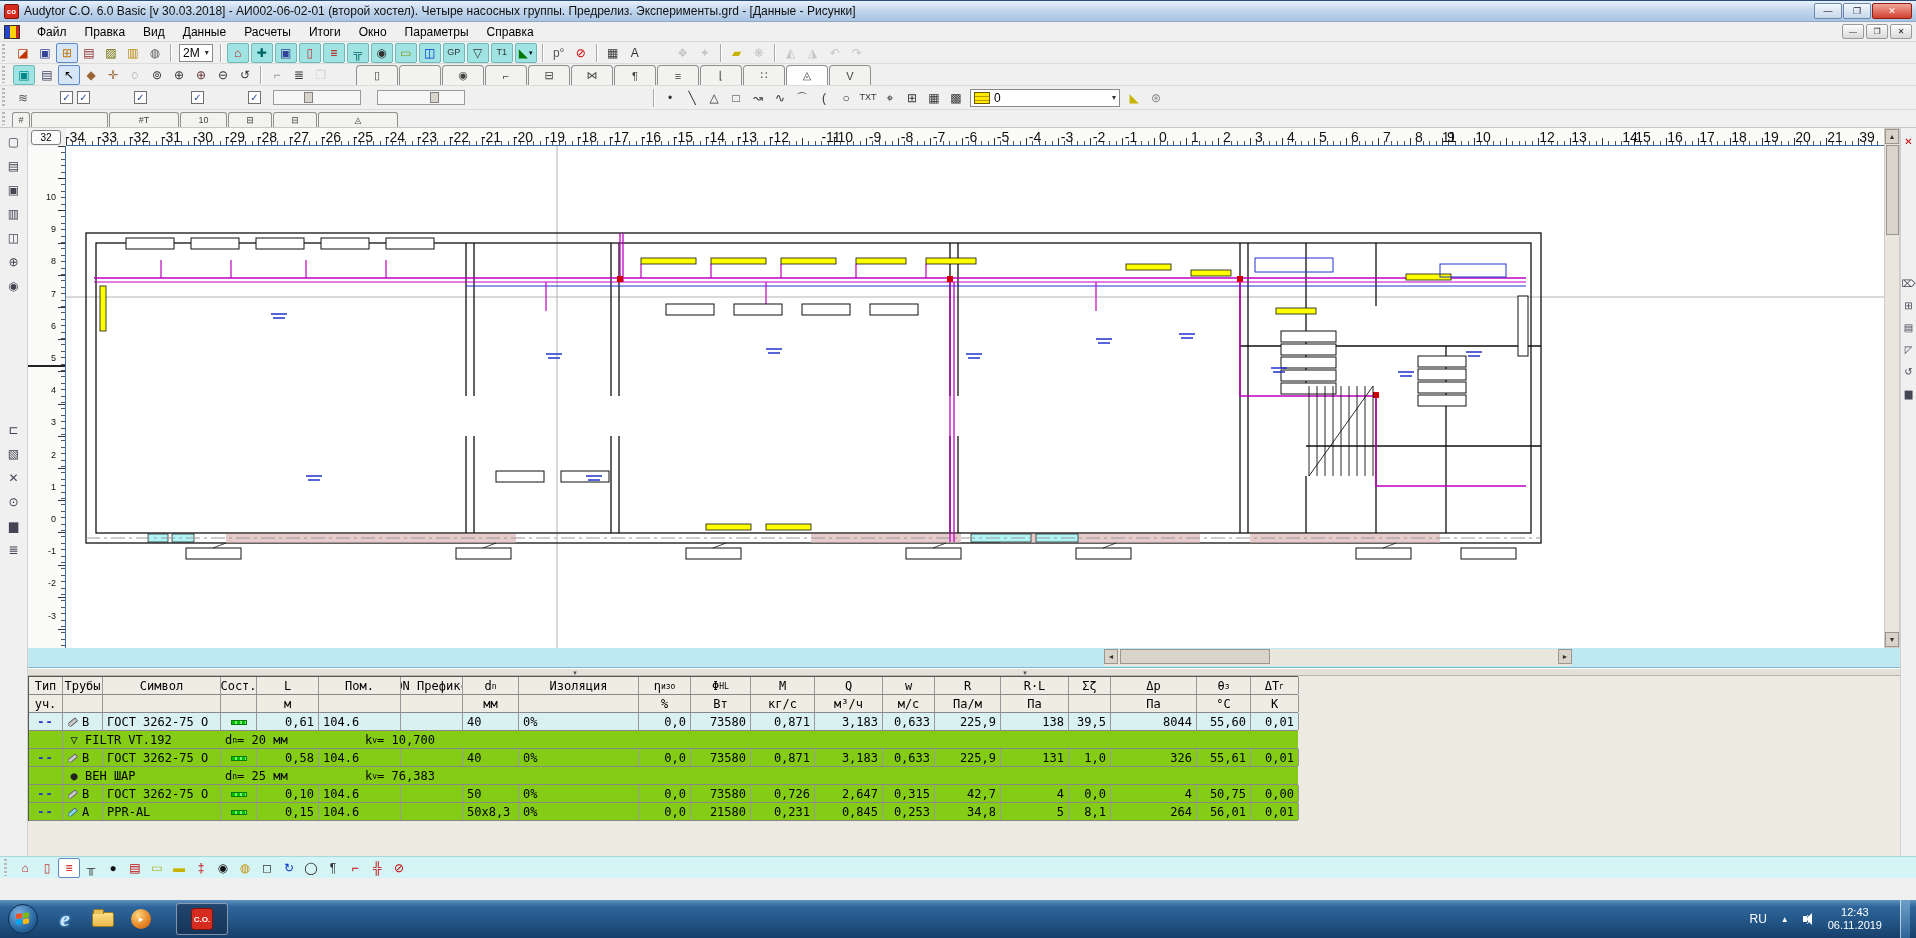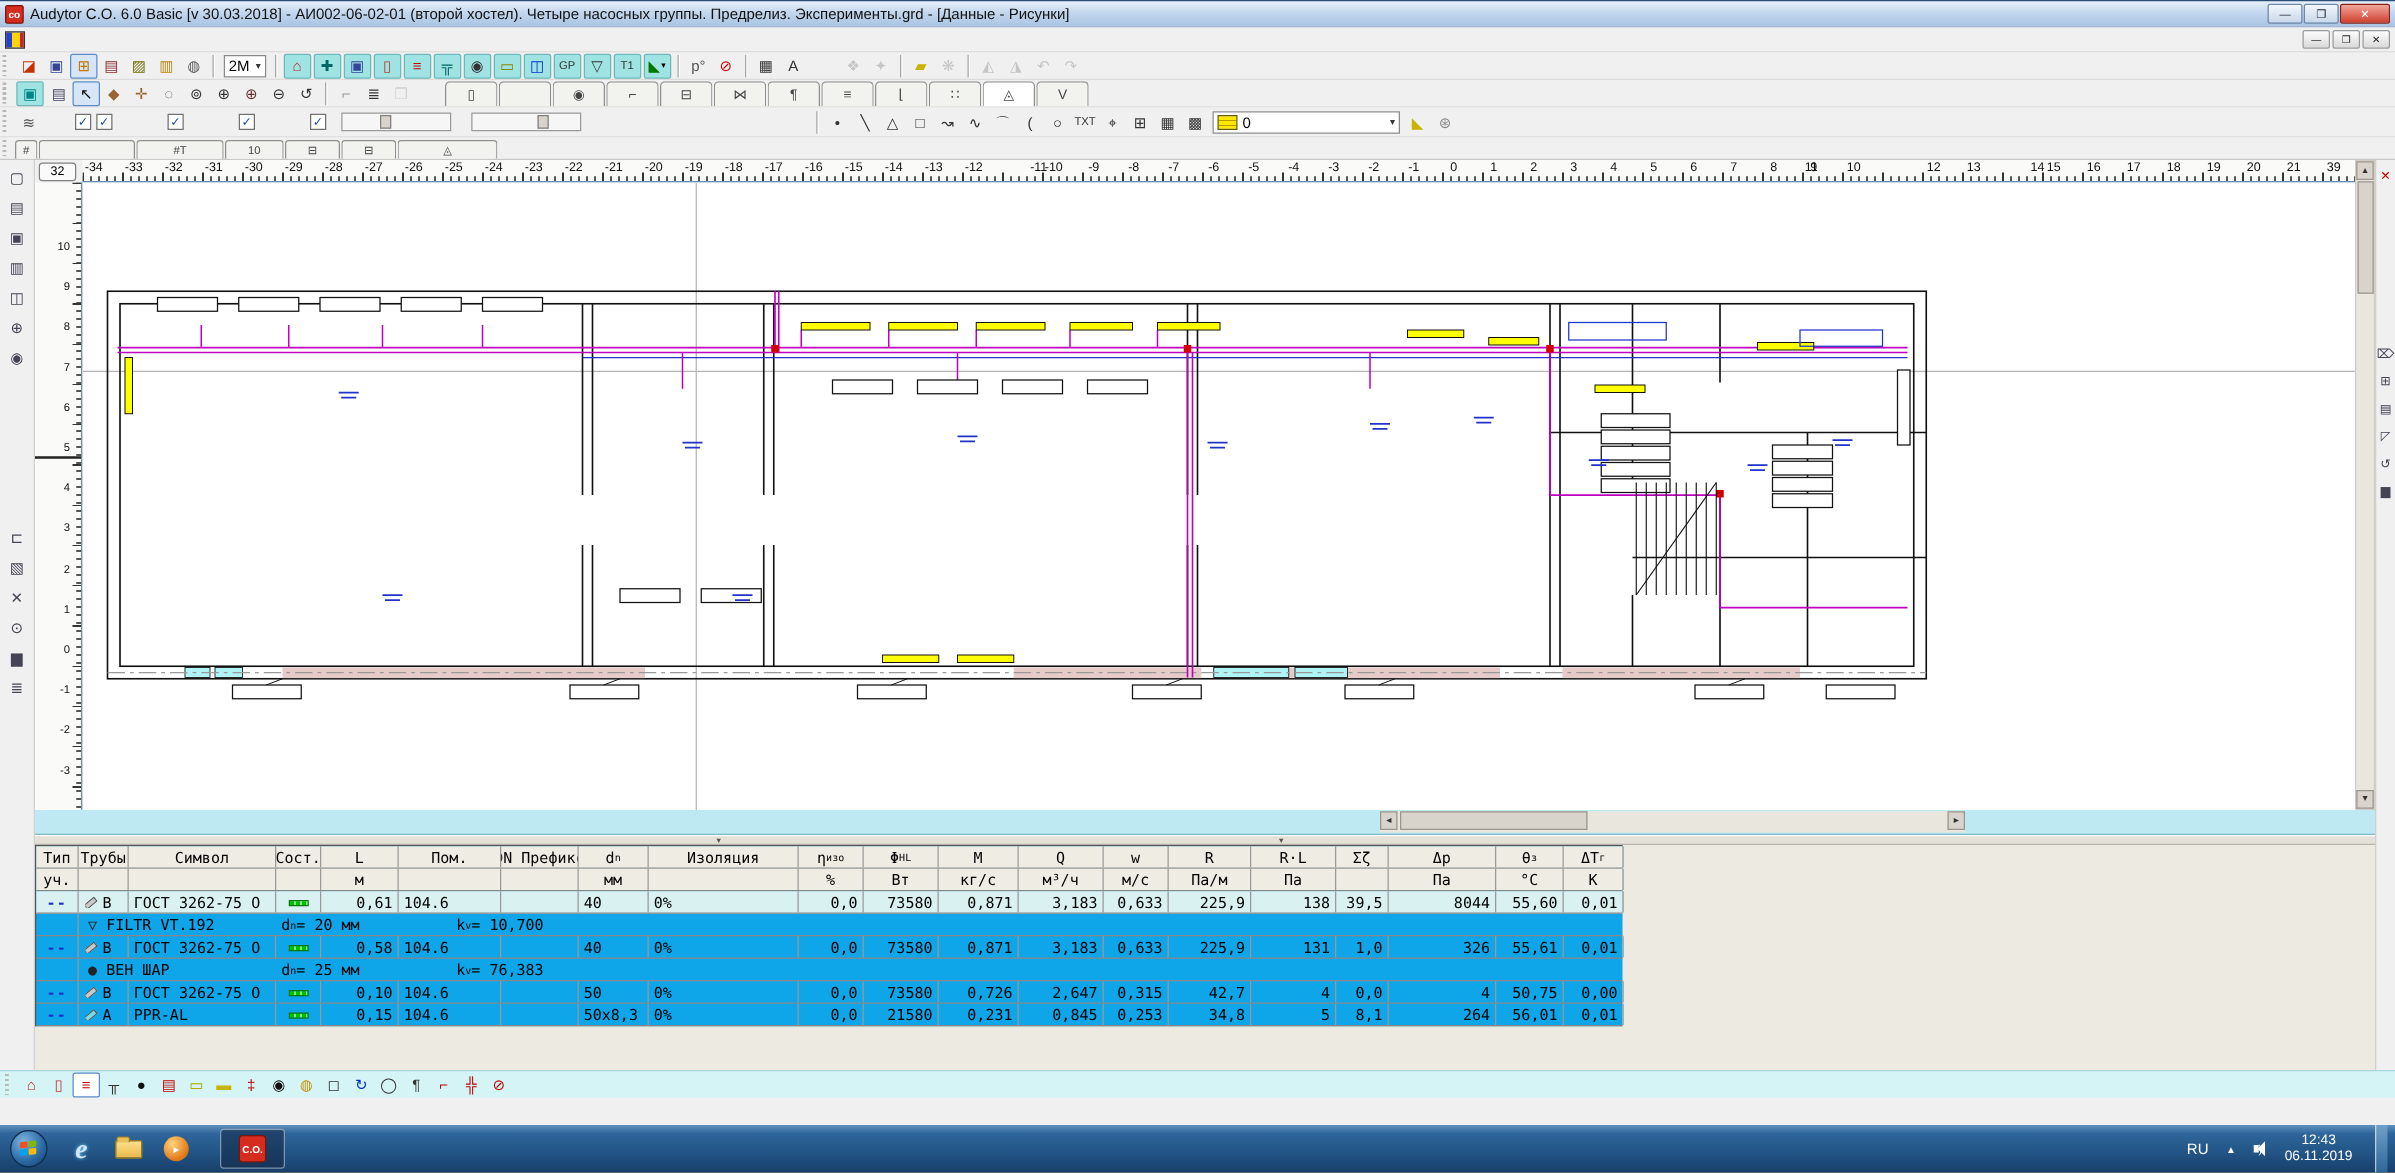--- a/index.html
+++ b/index.html
@@ -75,21 +75,21 @@
   
   #corner{position:absolute;left:28px;top:128px;width:38px;height:18px;background:#F0F0F0;display:flex;align-items:center;}
   #corner .pgbtn{width:30px;height:15px;margin-left:3px;border:1px solid #808080;border-radius:3px;background:#FAFAFA;
     font-size:10px;display:flex;align-items:center;justify-content:center;}
   #hruler{position:absolute;left:66px;top:128px;width:1818px;height:18px;background:#FAFAF8;
     border-bottom:1px solid #3B6EA5;overflow:hidden;}
   #hruler .ticks{position:absolute;left:0;bottom:0;width:100%;height:4px;
     background:repeating-linear-gradient(90deg,#555 0 1px,transparent 1px 6.4px);}
   #hruler .ticks2{position:absolute;left:0;bottom:0;width:100%;height:7px;
     background:repeating-linear-gradient(90deg,#333 0 1px,transparent 1px 32px);}
-  .hnum{position:absolute;top:1px;font-size:10px;color:#111;transform:translateX(-50%);}
+  .hnum{position:absolute;top:1px;font-size:14px;color:#111;transform:translateX(-50%);}
   #vruler{position:absolute;left:28px;top:146px;width:38px;height:502px;background:#FAFAF8;
     border-right:1px solid #3B6EA5;overflow:hidden;}
   #vruler .ticks{position:absolute;top:0;right:0;width:4px;height:100%;
     background:repeating-linear-gradient(180deg,#555 0 1px,transparent 1px 6.4px);}
   #vruler .ticks2{position:absolute;top:0;right:0;width:7px;height:100%;
     background:repeating-linear-gradient(180deg,#333 0 1px,transparent 1px 32.2px);}
   .vnum{position:absolute;right:9px;font-size:9px;color:#111;}
   .vmark{position:absolute;left:0;width:100%;height:2px;background:#222;}
   #canvas{position:absolute;left:66px;top:146px;width:1818px;height:502px;background:#FFFFFF;overflow:hidden;}
 
@@ -114,21 +114,21 @@
   #hscroll .thumb{position:absolute;left:2px;top:0;width:150px;height:15px;background:#D8D4CC;border:1px solid #9A968E;}
 
   
   #splitter{position:absolute;left:28px;top:668px;width:1872px;height:8px;background:#E4E1D8;
     border-top:1px solid #fff;border-bottom:1px solid #B8B4AC;}
   #splitter .sgrip{position:absolute;top:1px;font-size:6px;color:#555;}
 
   
   #tablewrap{position:absolute;left:28px;top:676px;width:1872px;height:180px;background:#EDEAE2;overflow:hidden;
     font-family:"DejaVu Sans Mono","Liberation Mono",monospace;font-size:12px;}
-  #grid{border-top:1px solid #555;border-left:1px solid #555;background:#0ea5e9;width:1270px;}
+  #grid{border-top:1px solid #555;border-left:1px solid #555;background:#84cc16;width:1270px;}
   .trow{display:flex;height:18px;border-bottom:1px solid #888;}
   .trow.hdr{background:#EFECE3;}
   .tcell{border-right:1px solid #999;padding:1px 4px 0 4px;white-space:nowrap;overflow:hidden;height:100%;
     display:flex;align-items:center;}
   .hdr .tcell{justify-content:center;color:#000;}
   .al-r{justify-content:flex-end;}
   .al-l{justify-content:flex-start;}
   .al-c{justify-content:center;}
   .trow.sel{background:#D9F1F1;}
   .tip{color:#2233CC;font-weight:bold;letter-spacing:1px;}
@@ -198,20 +198,21 @@
     <div id="title-text">Audytor C.O. 6.0 Basic [v 30.03.2018] - АИ002-06-02-01 (второй хостел). Четыре насосных группы. Предрелиз. Эксперименты.grd - [Данные - Рисунки]</div>
     <div class="wbtns" id="win-controls">
         <span class="wbtn">—</span>
         <span class="wbtn">❐</span>
         <span class="wbtn close">✕</span>
       </div>
   </div>
 
   <div id="menubar">
     <span class="mdiico"></span>
+    <span id="menu-items"><span class="menu-item">Файл</span><span class="menu-item">Правка</span><span class="menu-item">Вид</span><span class="menu-item">Данные</span><span class="menu-item">Расчеты</span><span class="menu-item">Итоги</span><span class="menu-item">Окно</span><span class="menu-item">Параметры</span><span class="menu-item">Справка</span></span>
     <span class="mdibtns" id="mdi-controls">
         <span class="mdibtn">—</span>
         <span class="mdibtn">❐</span>
         <span class="mdibtn">✕</span>
       </span>
   </div>
 
   <div class="tbar" id="tb1">
       <span class="grip"></span>
       <span class="tbtn">

